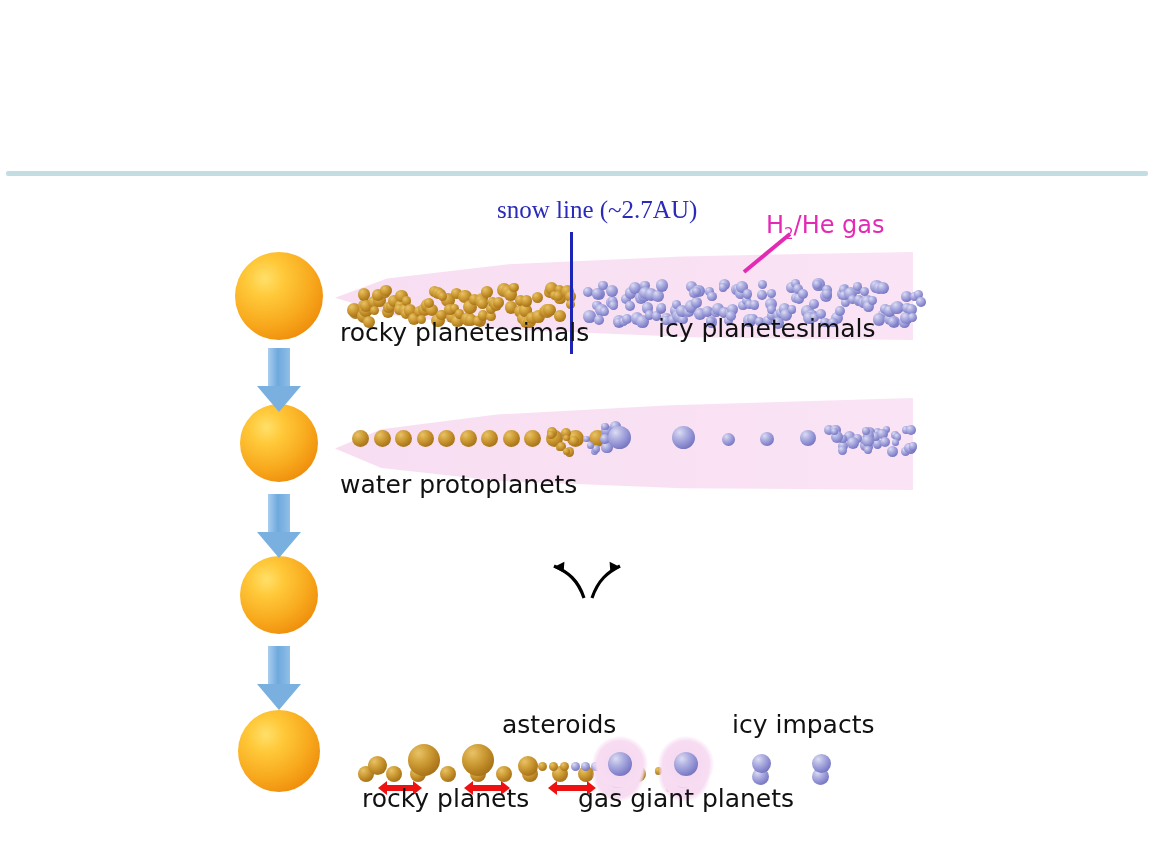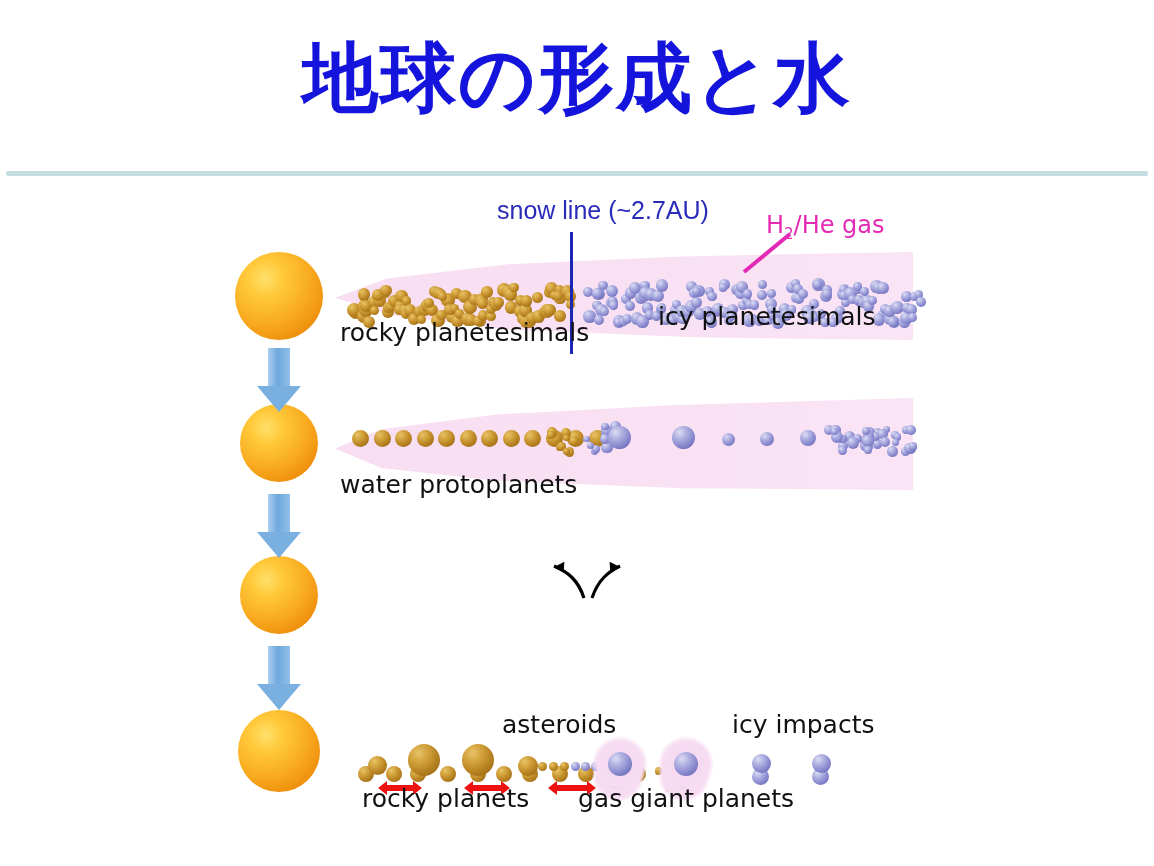--- a/index.html
+++ b/index.html
@@ -82,21 +82,21 @@
   }
 
   
   .snowline{
     position:absolute;left:570px;top:232px;width:3px;height:122px;
     background:#1c25b5;
   }
   .lbl{position:absolute;white-space:nowrap;}
   .lbl-snow{
     left:497px;top:196px;font-size:25px;color:#2b2bb9;
-    font-family:Liberation Sans, sans-serif;
+    font-family:Liberation Serif, serif;
   }
   .lbl-gas{
     left:766px;top:211px;font-size:24px;color:#e42ab4;
     font-family:"DejaVu Sans","Liberation Sans",sans-serif;
   }
   .lbl-gas sub{font-size:15px;}
   .body-lbl{
     position:absolute;white-space:nowrap;color:#111;
     font-family:"DejaVu Sans","Liberation Sans",sans-serif;
     font-size:25px;
@@ -120,21 +120,20 @@
     text-align:right;padding-right:6px;
     font-family:"DejaVu Sans","Liberation Sans",sans-serif;
     font-size:14px;color:#111;white-space:nowrap;
   }
 </style>
 </head>
 <body>
 
 <div class="slide">
 
-  <div class="title">地球の形成と水</div>
   <div class="title-rule"></div>
 
   <div class="figure">
 
     <div class="sun" style="left:235px;top:74px;width:88px;height:88px;"></div>
     <div class="sun" style="left:240px;top:226px;width:78px;height:78px;"></div>
     <div class="sun" style="left:240px;top:378px;width:78px;height:78px;"></div>
     <div class="sun" style="left:238px;top:532px;width:82px;height:82px;"></div>
 
     <div class="stage-arrow" style="left:257px;top:170px;">
@@ -401,21 +400,21 @@
     <div class="lbl lbl-snow" style="top:18px;">snow line (~2.7AU)</div>
 
     <svg class="abs" style="left:740px;top:52px;" width="56" height="44">
       <line x1="4" y1="42" x2="50" y2="4" stroke="#e42ab4" stroke-width="4"></line>
     </svg>
     <div class="lbl lbl-gas" style="top:33px;">
       <span>H</span><sub>2</sub><span>/He gas</span>
     </div>
 
     <div class="body-lbl" style="left:340px;top:140px;">rocky planetesimals</div>
-    <div class="body-lbl" style="left:658px;top:124px;">icy planetesimals</div>
+    <div class="body-lbl" style="left:658px;top:136px;">icy planetesimals</div>
 
     <div class="disk wedge2" style="left:335px;top:220px;"></div>
     <div id="field2">
         <div class="sph rock" style="left: 352px; top: 252px; width: 17px; height: 17px;"></div>
         <div class="sph rock" style="left: 373.5px; top: 252px; width: 17px; height: 17px;"></div>
         <div class="sph rock" style="left: 395px; top: 252px; width: 17px; height: 17px;"></div>
         <div class="sph rock" style="left: 416.5px; top: 252px; width: 17px; height: 17px;"></div>
         <div class="sph rock" style="left: 438px; top: 252px; width: 17px; height: 17px;"></div>
         <div class="sph rock" style="left: 459.5px; top: 252px; width: 17px; height: 17px;"></div>
         <div class="sph rock" style="left: 481px; top: 252px; width: 17px; height: 17px;"></div>

